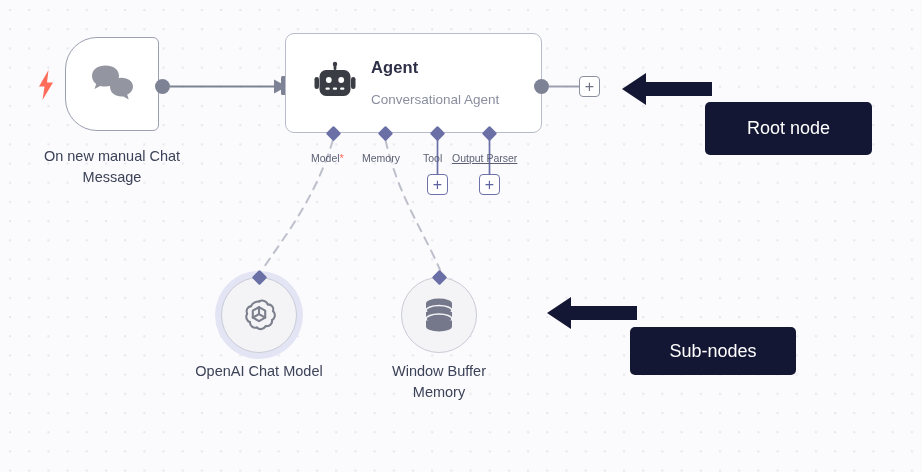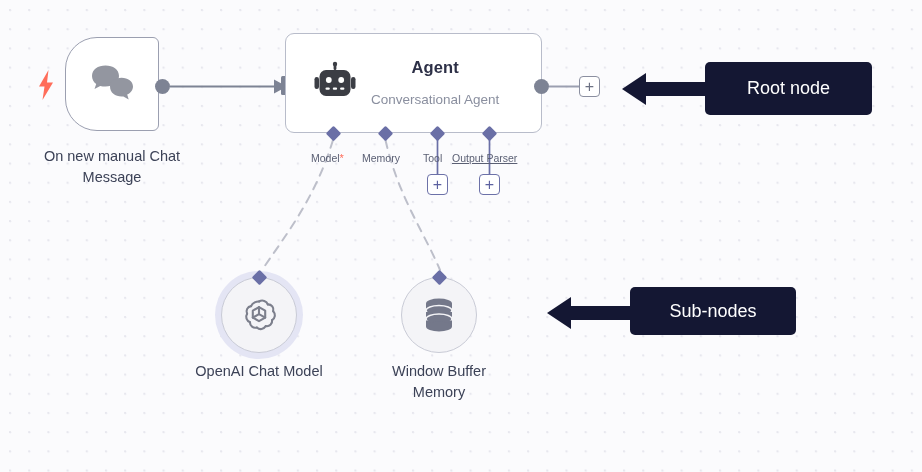--- a/index.html
+++ b/index.html
@@ -59,21 +59,20 @@
     top: 33px;
     width: 257px;
     height: 100px;
     box-sizing: border-box;
     background: #ffffff;
     border: 1.4px solid #b8bcca;
     border-radius: 9px;
     display: flex;
     align-items: center;
     padding-left: 27px;
-    text-align: center;
   }
   .agent-icon {
     width: 44px;
     height: 44px;
     flex: 0 0 44px;
     margin-right: 14px;
   }
   .agent-text { line-height: 1.18; }
   .agent-title {
     font-size: 16.5px;
@@ -203,20 +202,21 @@
   
   .callout {
     position: absolute;
     background: #141733;
     border-radius: 5px;
     color: #ffffff;
     font-size: 18px;
     display: flex;
     align-items: center;
     justify-content: center;
+    margin-top: 40px;
   }
   .co-root { left: 705px; top: 62px;  width: 167px; height: 53px; }
   .co-sub  { left: 630px; top: 287px; width: 166px; height: 48px; }
 
   .callout-arrow {
     position: absolute;
     pointer-events: none;
   }
   .ca-root { left: 620px; top: 73px;  width: 92px; height: 32px; }
   .ca-sub  { left: 545px; top: 297px; width: 92px; height: 32px; }

